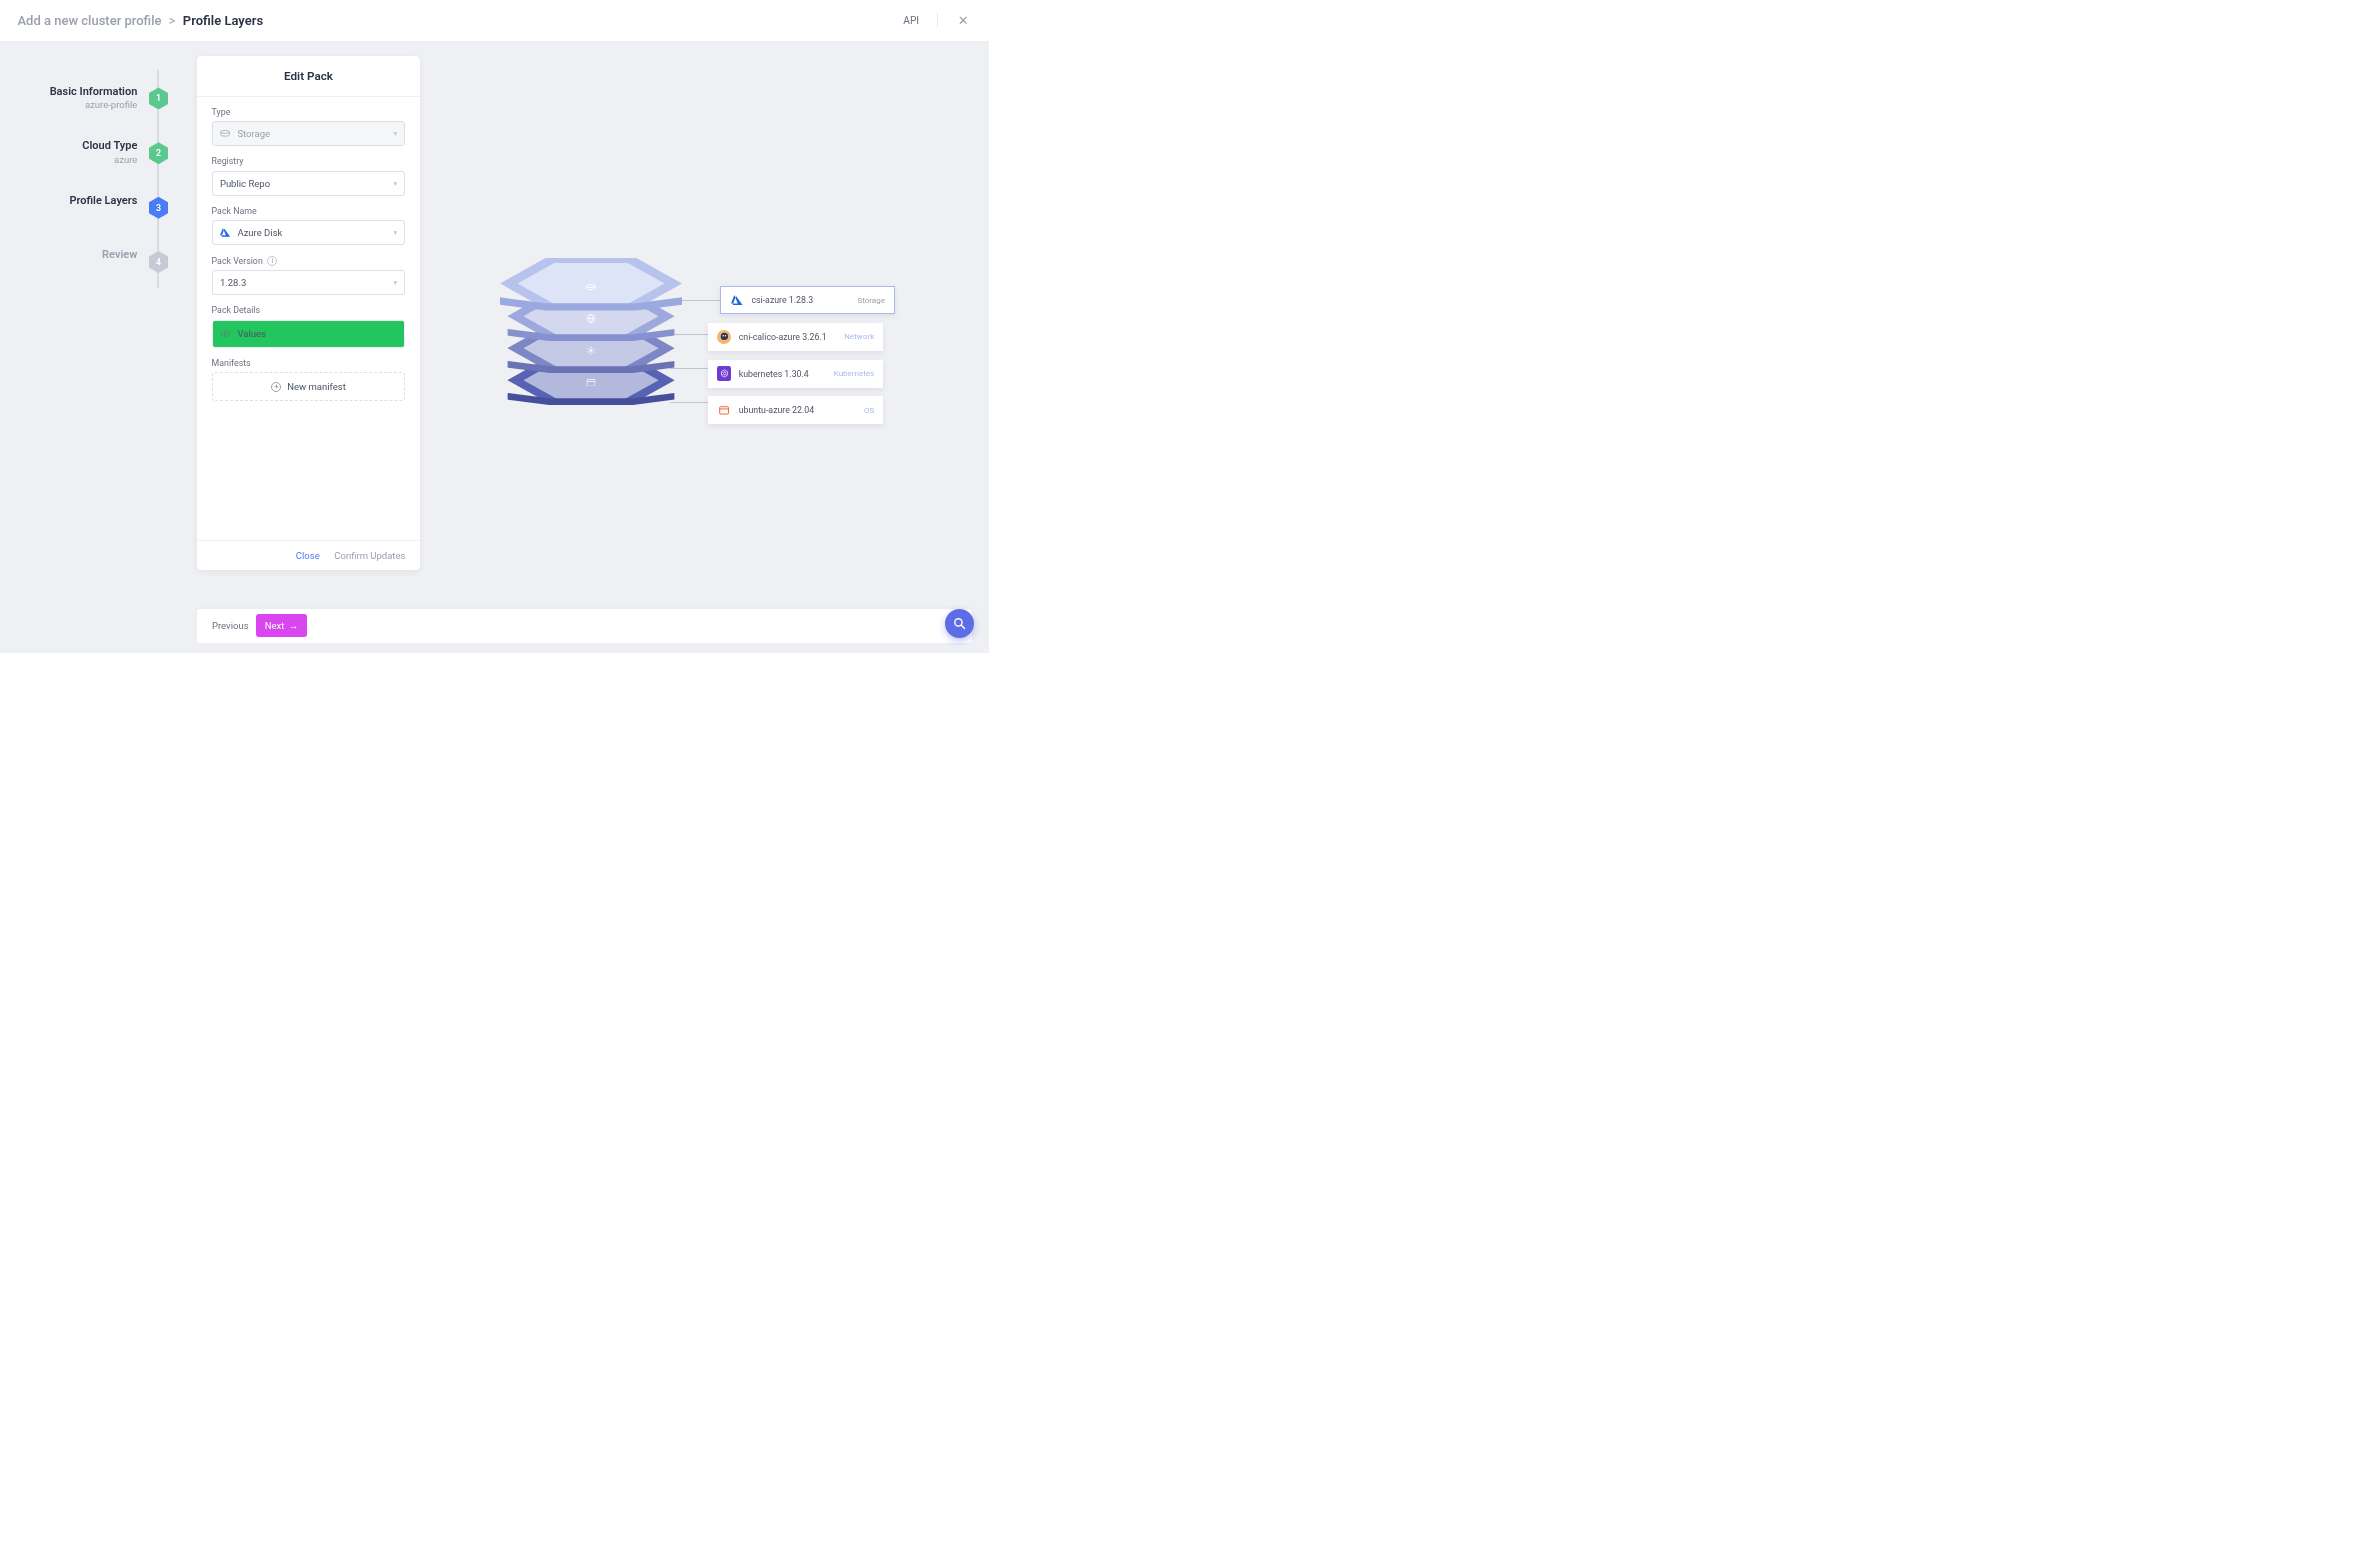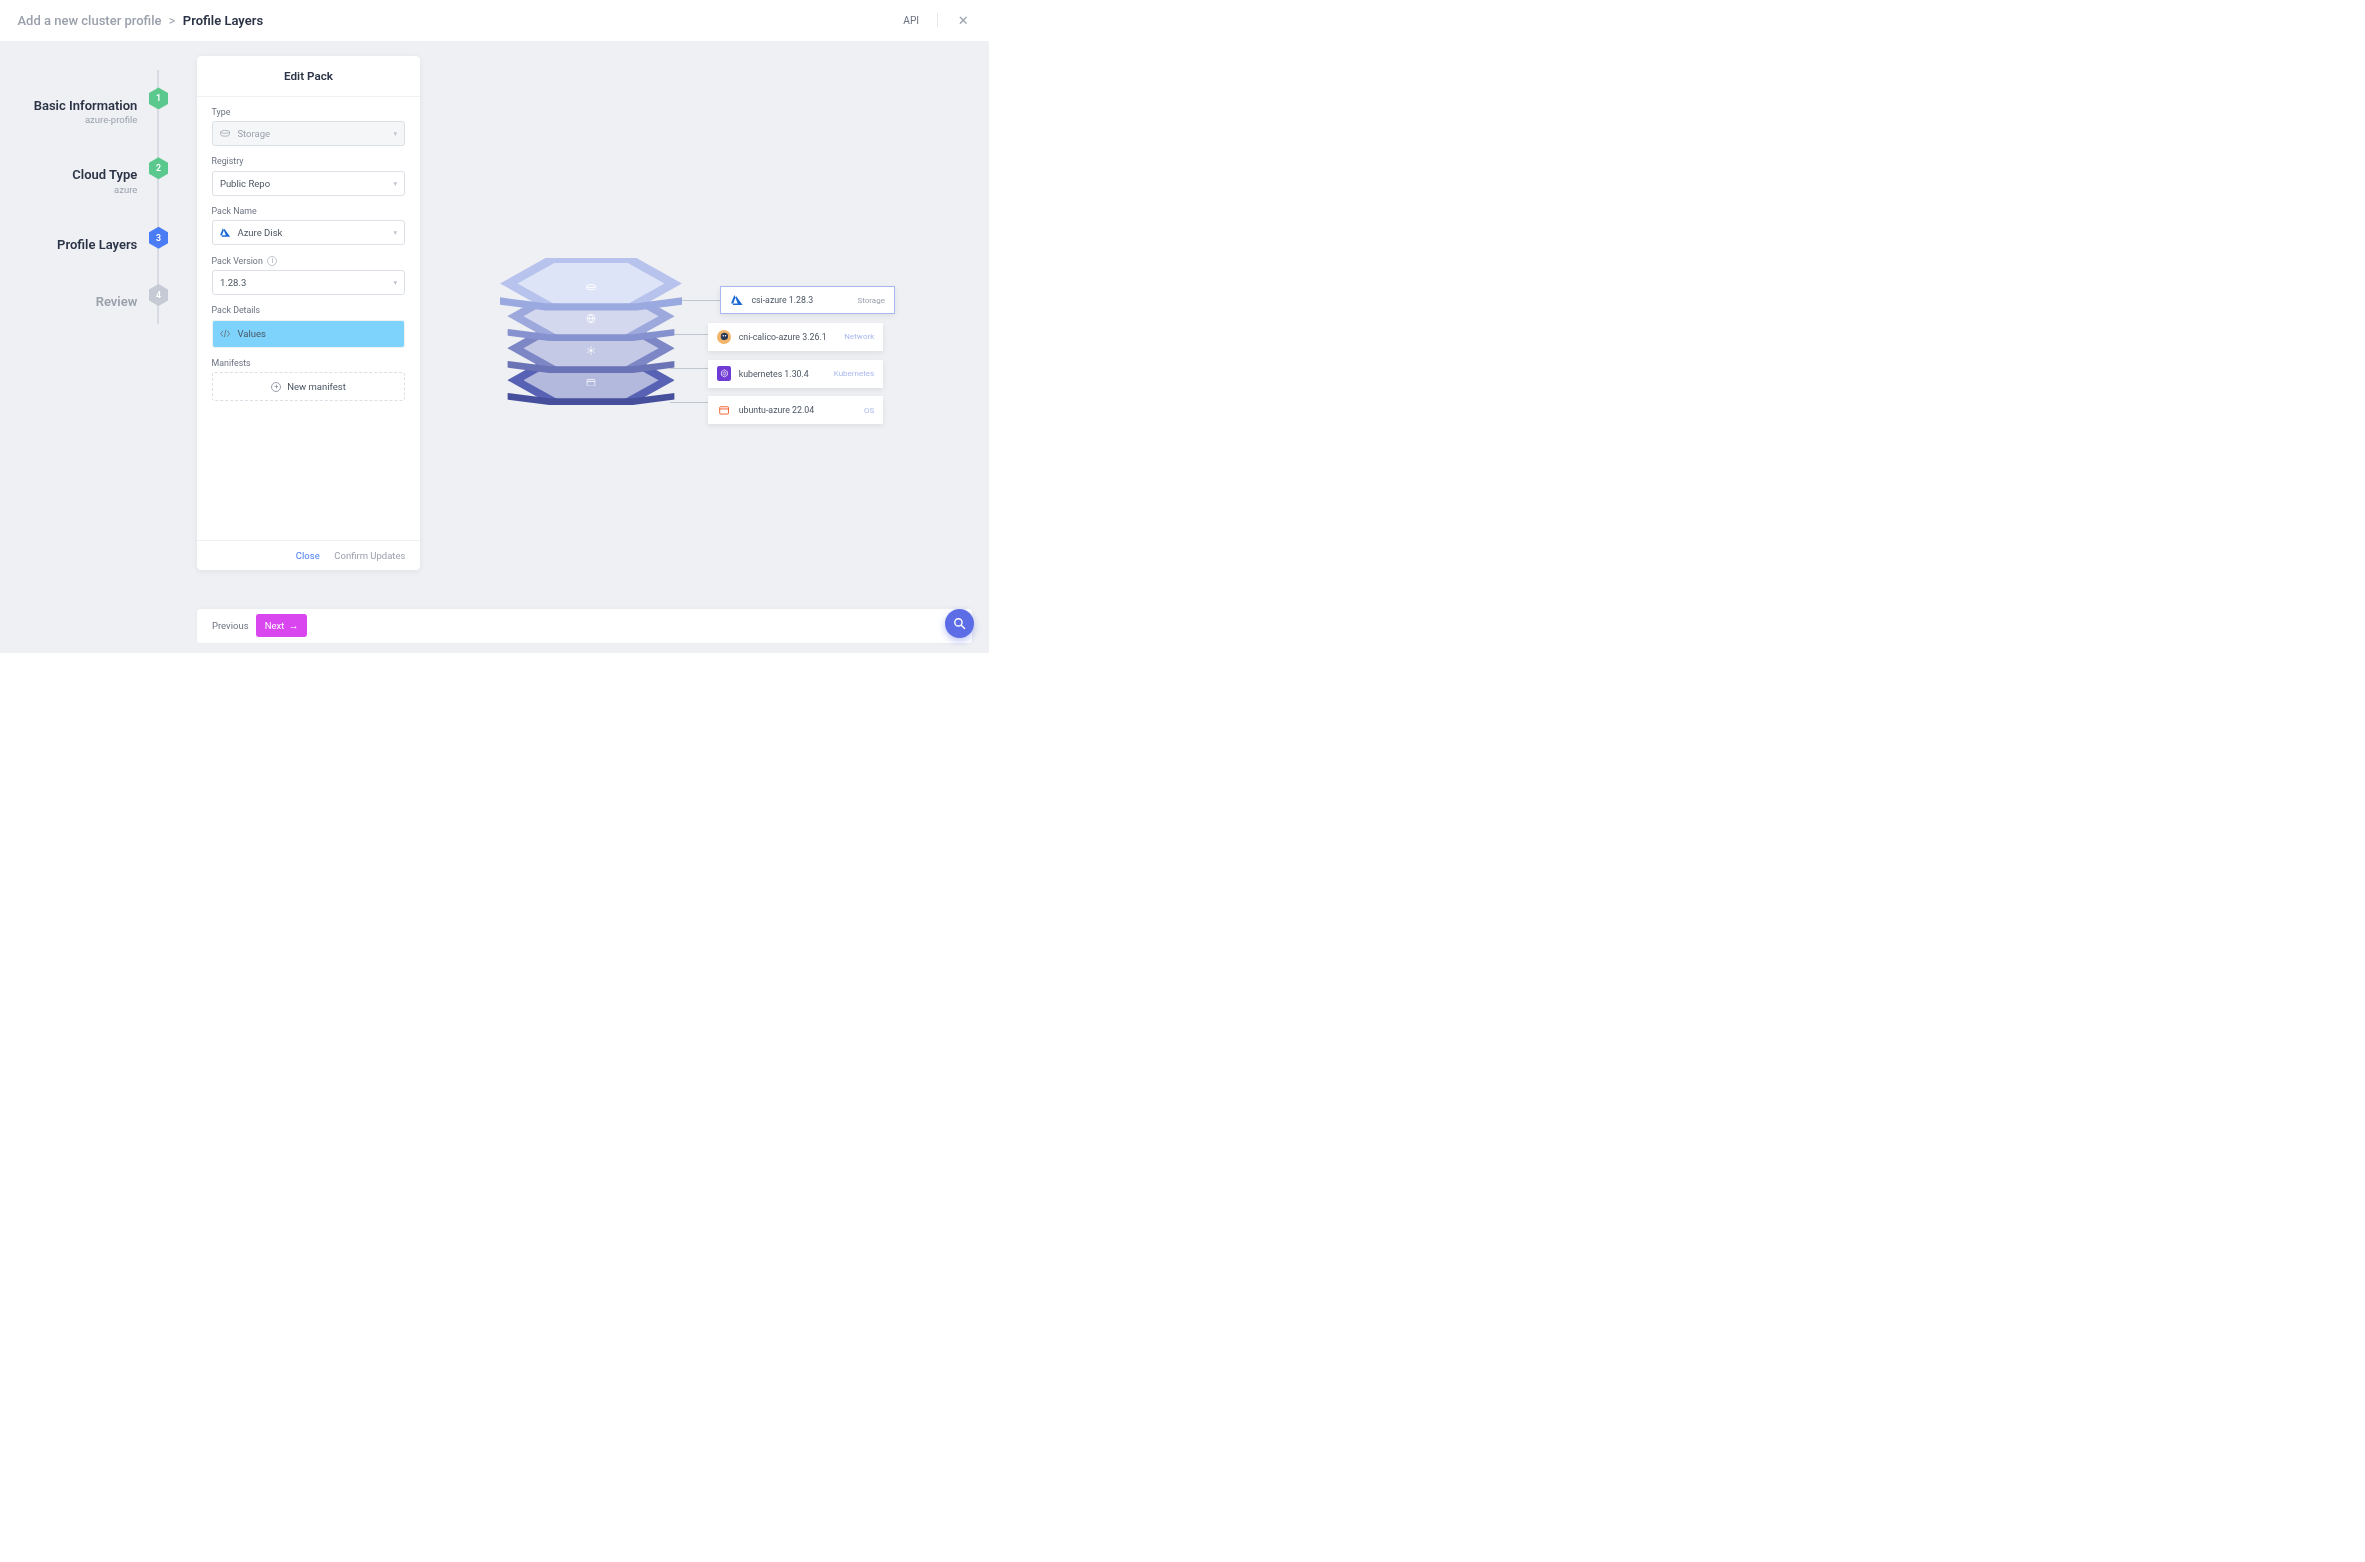--- a/index.html
+++ b/index.html
@@ -16,42 +16,42 @@
     .divider { width: 0.7px; height: 14.6px; background: #e5e7eb; }
     .close-btn { cursor: pointer; color: #9aa0ac; font-size: 13px; padding: 2.9px; }
     
     .body { display: flex; height: calc(100% - 41px); background: #eef0f3; }
     
     .sidebar { width: 197px; padding: 29px 0 0 0; background: #eef0f3; position: relative; }
     .steps { position: relative; }
     .step-line { position: absolute; left: 157px; top: 0; bottom: 0; width: 1.5px; background: #d8dce2; }
     .step { display: flex; align-items: flex-start; justify-content: flex-end; gap: 11.7px; padding: 14.6px 29px 14.6px 0; position: relative; }
     .step-text { text-align: right; }
-    .step-title { font-size: 13px; font-weight: 600; color: #2b3346; margin-top: 13px; }
+    .step-title { font-size: 11px; font-weight: 600; color: #2b3346; }
     .step-title.inactive { color: #9aa0ac; }
     .step-sub { font-size: 9.5px; color: #9aa0ac; margin-top: 1.5px; }
     .hex { width: 19px; height: 22px; position: relative; display: flex; align-items: center; justify-content: center; color: #fff; font-size: 8.8px; font-weight: 600; z-index: 2; flex-shrink: 0; margin-top: 2.9px; }
     .hex::before { content: ''; position: absolute; inset: 0; clip-path: polygon(50% 0, 100% 25%, 100% 75%, 50% 100%, 0 75%, 0 25%); z-index: -1; }
     .hex.green::before { background: #5bc98d; }
     .hex.blue::before { background: #4a7cf5; }
     .hex.gray::before { background: #c5cad4; }
     
     .main { flex: 1; position: relative; padding: 14.6px 0 0 0; }
     
     .panel { position: absolute; left: 0; top: 14.6px; width: 223px; background: #fff; border-radius: 4.4px; box-shadow: 0 1.5px 7.3px rgba(0,0,0,0.06); display: flex; flex-direction: column; }
     .panel-head { padding: 13px 14.6px; font-size: 11.7px; font-weight: 600; color: #2b3346; border-bottom: 0.7px solid #eef0f3; text-align: center; }
     .panel-body { padding: 10.2px 14.6px 11.7px; }
     .field { margin-bottom: 10.2px; }
     .field-label { font-size: 8.8px; color: #6b7280; margin-bottom: 4.4px; display: flex; align-items: center; gap: 4.4px; }
     .select { height: 25px; border: 0.7px solid #dbe0e6; border-radius: 2.9px; display: flex; align-items: center; padding: 0 7.3px; gap: 7.3px; font-size: 9.5px; color: #4b5563; cursor: pointer; position: relative; }
     .select.disabled { background: #f5f6f8; color: #9aa0ac; cursor: default; }
     .select .chev { margin-left: auto; color: #c0c6d0; font-size: 7.3px; }
     .select .ic { width: 10.2px; height: 10.2px; display: inline-flex; align-items: center; justify-content: center; color: #9aa0ac; }
     .info-ic { width: 10.2px; height: 10.2px; border: 0.7px solid #c0c6d0; border-radius: 50%; display: inline-flex; align-items: center; justify-content: center; font-size: 6.6px; color: #9aa0ac; }
-    .values-row { height: 28px; border: 0.7px solid #eef0f3; background: #7dd3fc; border-radius: 2.9px; display: flex; align-items: center; padding: 0 7.3px; gap: 7.3px; font-size: 9.5px; color: #4b5563; cursor: pointer; }
+    .values-row { height: 28px; border: 0.7px solid #eef0f3; background: #22c55e; border-radius: 2.9px; display: flex; align-items: center; padding: 0 7.3px; gap: 7.3px; font-size: 9.5px; color: #4b5563; cursor: pointer; }
     .manifest-btn { height: 29px; border: 0.7px dashed #dbe0e6; border-radius: 2.9px; display: flex; align-items: center; justify-content: center; gap: 5.8px; font-size: 9.5px; color: #4b5563; cursor: pointer; }
     .plus-circle { width: 10.2px; height: 10.2px; border: 0.7px solid #9aa0ac; border-radius: 50%; display: inline-flex; align-items: center; justify-content: center; font-size: 7.3px; color: #6b7280; }
     .panel-foot { border-top: 0.7px solid #eef0f3; padding: 8.8px 14.6px; display: flex; justify-content: flex-end; gap: 14.6px; }
     .link-btn { font-size: 9.5px; cursor: pointer; }
     .link-btn.primary { color: #4a7cf5; font-weight: 400; }
     .link-btn.muted { color: #9aa0ac; }
     
     .stack-area { position: absolute; left: 292px; top: 233px; width: 204px; height: 168px; }
     .layer3d { position: absolute; left: 50%; transform: translateX(-50%); }
     .hex3d { width: 182px; height: 35px; position: relative; }

